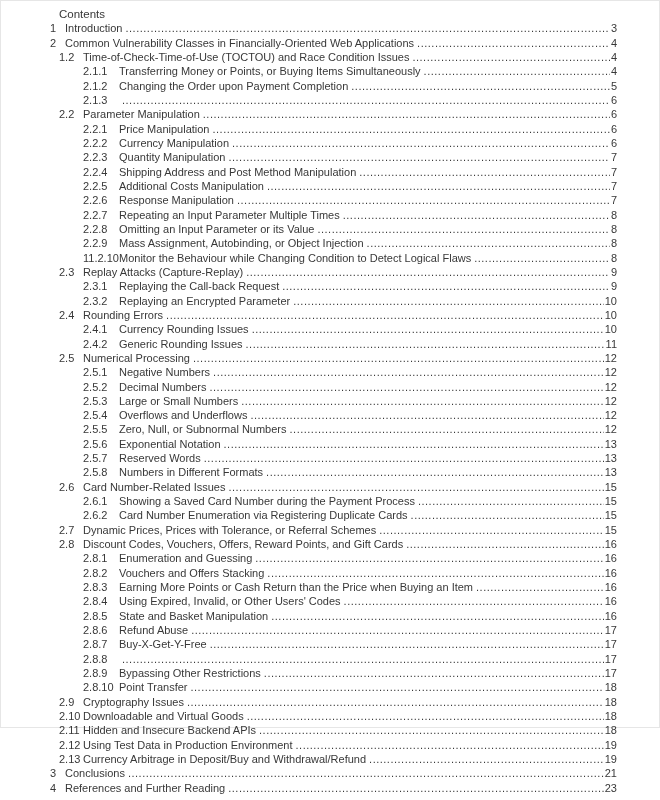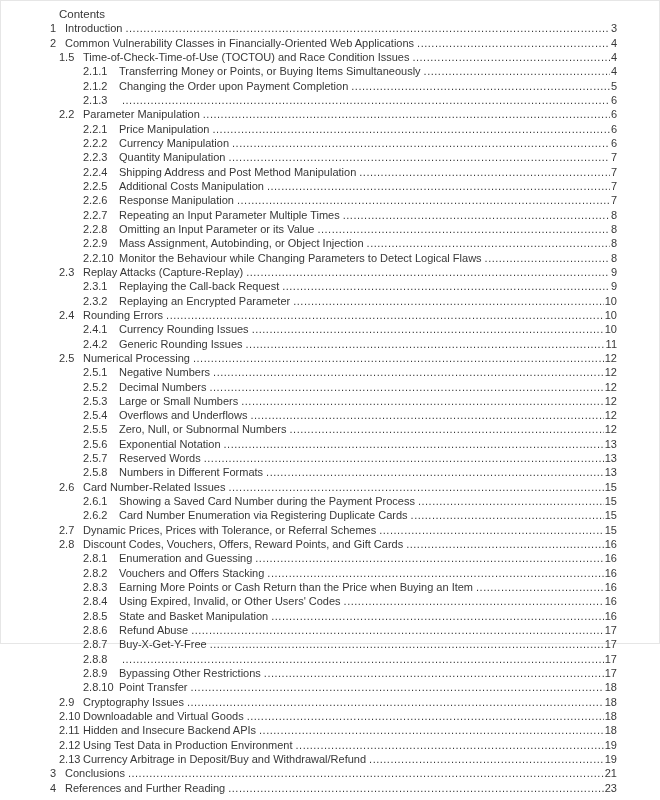--- a/index.html
+++ b/index.html
@@ -10,21 +10,21 @@
   body {
     width: 660px;
     height: 800px;
     overflow: hidden;
     font-family: "Liberation Sans", sans-serif;
     color: #383838;
   }
   .page {
     box-sizing: border-box;
     width: 660px;
-    height: 644px;
+    height: 728px;
     border: 1px solid #e6e6e6;
     padding-top: 6px;
     background: #ffffff;
   }
   .toc {
     margin-left: 49px;
     margin-right: 42px; 
   }
   .heading {
     font-size: 11.5px;
@@ -78,21 +78,21 @@
     <span class="leader"></span>
     <span class="page-num">3</span>
   </div>
         <div class="row lvl1">
     <span class="num">2</span>
     <span class="title">Common Vulnerability Classes in Financially-Oriented Web Applications</span>
     <span class="leader"></span>
     <span class="page-num">4</span>
   </div>
         <div class="row lvl2">
-    <span class="num">1.5</span>
+    <span class="num">1.2</span>
     <span class="title">Time-of-Check-Time-of-Use (TOCTOU) and Race Condition Issues</span>
     <span class="leader"></span>
     <span class="page-num">4</span>
   </div>
         <div class="row lvl3">
     <span class="num">2.1.1</span>
     <span class="title">Transferring Money or Points, or Buying Items Simultaneously</span>
     <span class="leader"></span>
     <span class="page-num">4</span>
   </div>
@@ -161,22 +161,22 @@
     <span class="leader"></span>
     <span class="page-num">8</span>
   </div>
         <div class="row lvl3">
     <span class="num">2.2.9</span>
     <span class="title">Mass Assignment, Autobinding, or Object Injection</span>
     <span class="leader"></span>
     <span class="page-num">8</span>
   </div>
         <div class="row lvl3">
-    <span class="num">2.2.10</span>
-    <span class="title">Monitor the Behaviour while Changing Parameters to Detect Logical Flaws</span>
+    <span class="num">11.2.10</span>
+    <span class="title">Monitor the Behaviour while Changing Condition to Detect Logical Flaws</span>
     <span class="leader"></span>
     <span class="page-num">8</span>
   </div>
         <div class="row lvl2">
     <span class="num">2.3</span>
     <span class="title">Replay Attacks (Capture-Replay)</span>
     <span class="leader"></span>
     <span class="page-num">9</span>
   </div>
         <div class="row lvl3">

